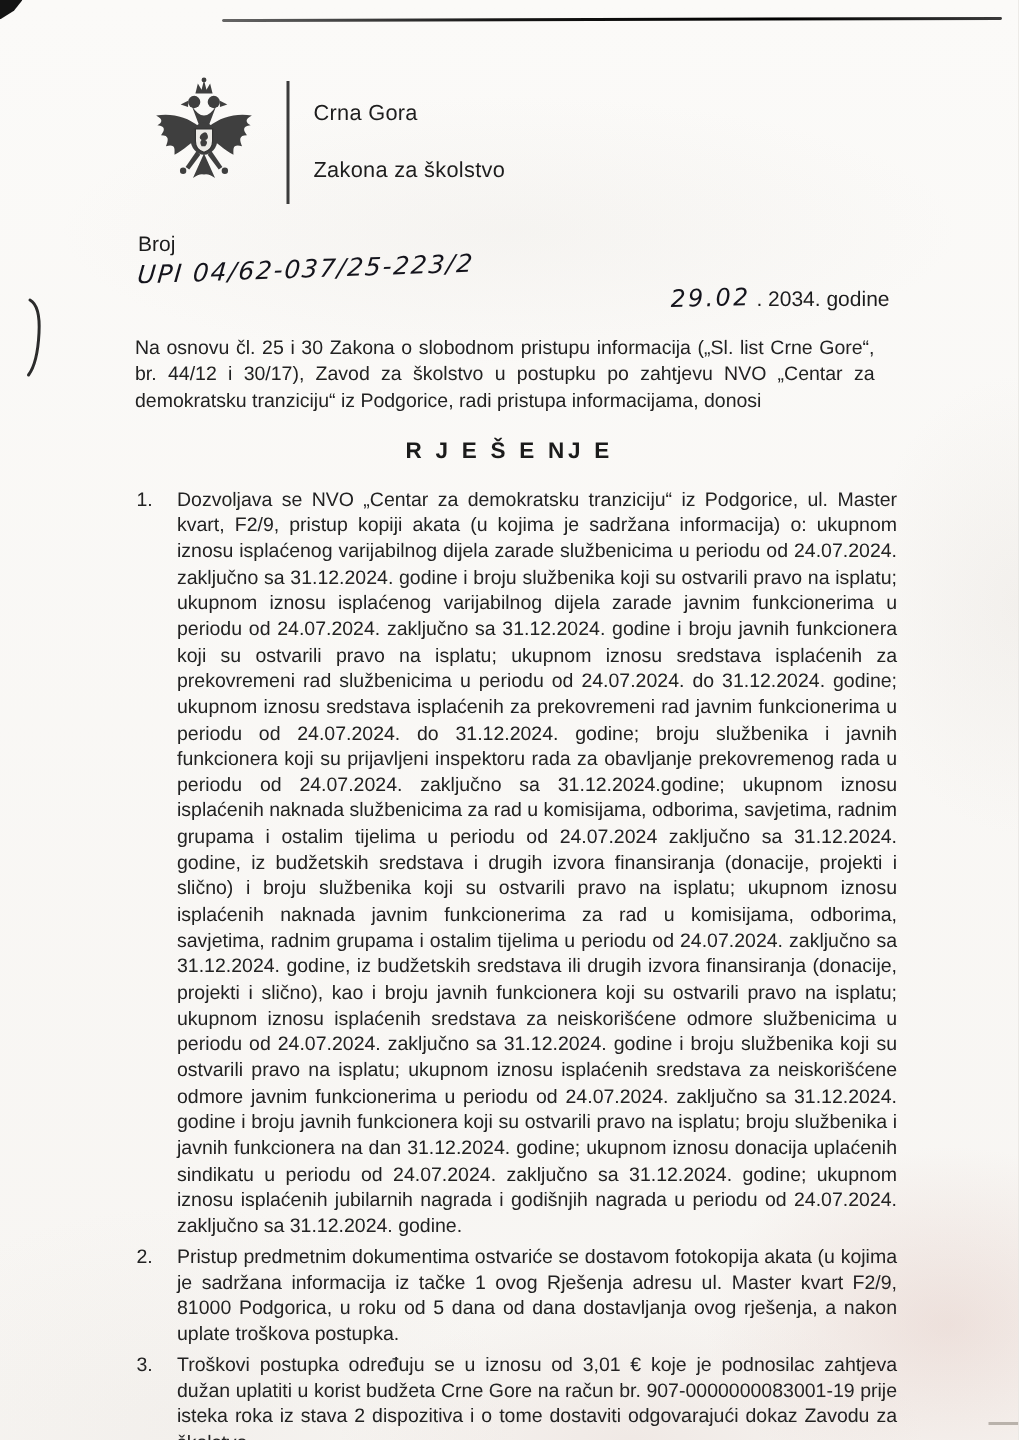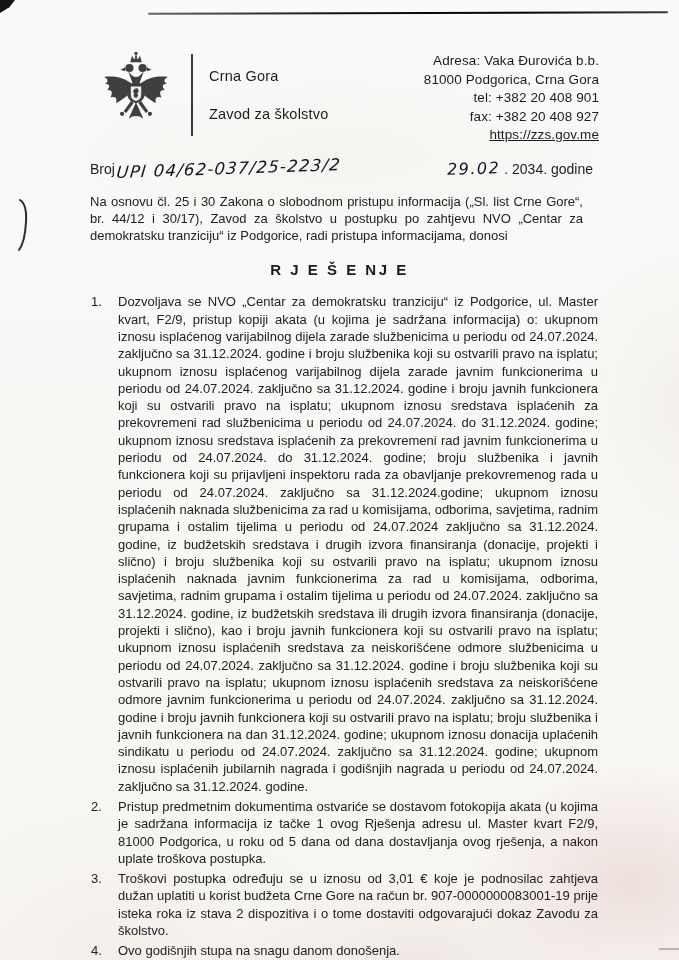--- a/index.html
+++ b/index.html
@@ -50,21 +50,21 @@
   .org{font-size:14.5px;color:#1d1d1d;padding-left:4px;letter-spacing:0.2px;}
   .org .l1{margin-bottom:22px;}
   .contact{
     text-align:right;font-size:13.5px;line-height:18.5px;color:#1d1d1d;
     padding-top:2px;letter-spacing:0.1px;
   }
   .contact .link{text-decoration:underline;}
   
   .refline{
     display:flex;align-items:baseline;
-    padding:14px 84px 0 90px;font-size:14px;color:#1c1c1c;
+    padding:14px 84px 0 90px;font-size:14px;color:#1c1c1c;flex-direction:column;
   }
   .hand{
     font-family:"DejaVu Sans",sans-serif;font-style:italic;color:#14141c;
     display:inline-block;
   }
   .hand-number{
     font-size:16.5px;letter-spacing:1.2px;margin-left:2px;
     transform:skewX(-7deg) rotate(-2deg);
   }
   .date-group{margin-left:auto;display:flex;align-items:baseline;gap:4px;padding-right:2px;}
@@ -117,29 +117,22 @@
           <circle cx="33" cy="78" r="2.6"></circle>
           <circle cx="67" cy="78" r="2.6"></circle>
           <path d="M50,64 L41,84 Q46,80 50,81 Q54,80 59,84 Z"></path>
         </g>
         <path d="M43,44 h14 v10 q0,7 -7,9 q-7,-2 -7,-9 z" fill="#eceae6" stroke="#333" stroke-width="1"></path>
         <path d="M48,48 q4,-3 5,1 q1,3 -2,4 q3,2 0,5 h-3 q-2,-3 0,-5 q-3,-2 0,-5 z" fill="#3d3d3d"></path>
       </svg>
       <div class="vrule"></div>
       <div class="org">
         <div class="l1">Crna Gora</div>
-        <div class="l2">Zavod za školstvo</div>
+        <div class="l2">Zakona za školstvo</div>
       </div>
-    </div>
-    <div class="contact">
-      <div>Adresa: Vaka Đurovića b.b.</div>
-      <div>81000 Podgorica, Crna Gora</div>
-      <div>tel: +382 20 408 901</div>
-      <div>fax: +382 20 408 927</div>
-      <div class="link">https://zzs.gov.me</div>
     </div>
   </header>
 
   <div class="refline">
     <span>Broj</span>
     <span class="hand hand-number">UPI 04/62-037/25-223/2</span>
     <span class="date-group">
       <span class="hand hand-date">29.02</span>
       <span>. 2034. godine</span>
     </span>

